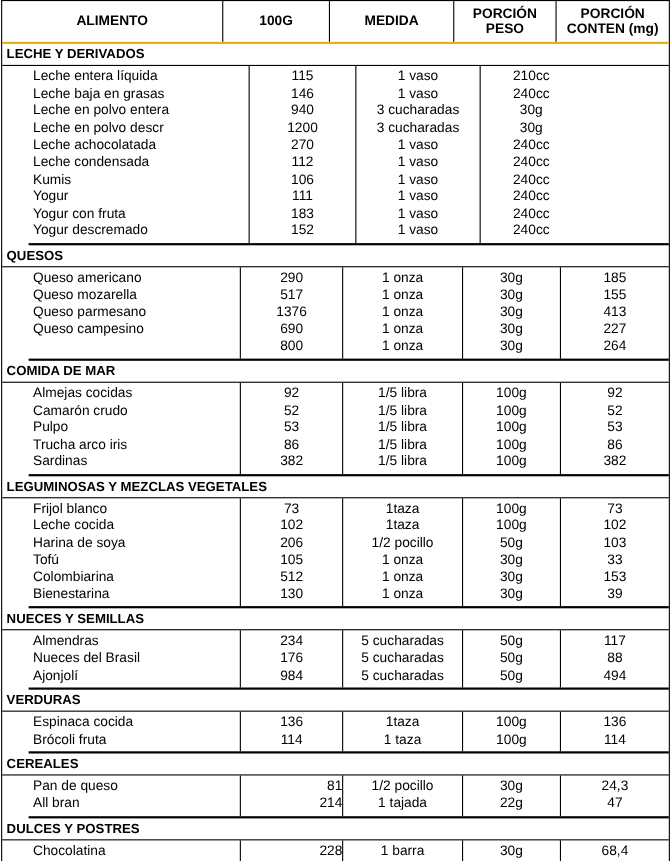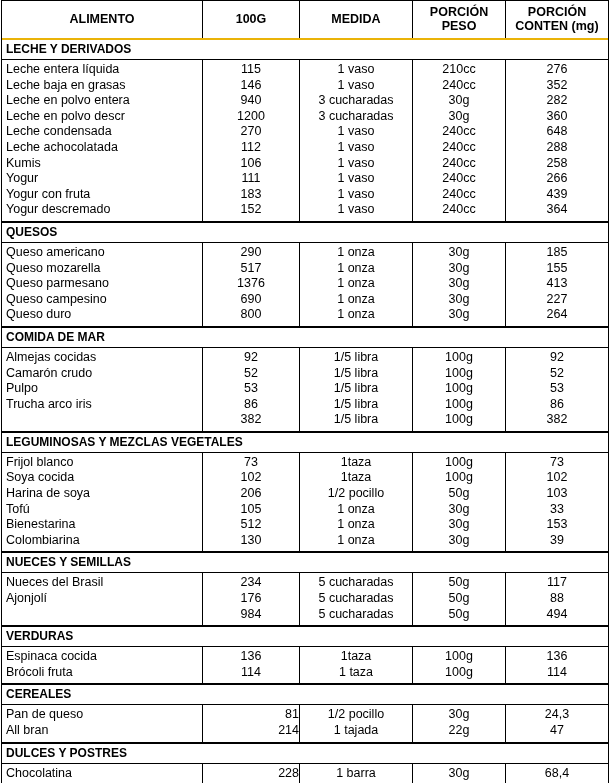--- a/index.html
+++ b/index.html
@@ -62,20 +62,21 @@
     line-height: 15px;
     padding: 2px 0 2px 4px;
     white-space: nowrap;
   }
 
   
   .data-block {
     display: flex;
     border-bottom: 2px solid #000;
     box-sizing: border-box;
+    margin-left: 24px;
   }
   .data-block:last-child { border-bottom: none; }
 
   .col {
     box-sizing: border-box;
     padding: 2px 0 3px 0;
   }
   .col + .col { border-left: 1px solid #000; }
 
   .cell {
@@ -117,22 +118,22 @@
   <div id="sections-container">
       <div class="section-row">
         <div class="section-title">LECHE Y DERIVADOS</div>
       </div>
       <div class="data-block">
         <div class="col c-food col-food">
           <div class="cell">Leche entera líquida</div>
           <div class="cell">Leche baja en grasas</div>
           <div class="cell">Leche en polvo entera</div>
           <div class="cell">Leche en polvo descr</div>
+          <div class="cell">Leche achocolatada</div>
           <div class="cell">Leche condensada</div>
-          <div class="cell">Leche achocolatada</div>
           <div class="cell">Kumis</div>
           <div class="cell">Yogur</div>
           <div class="cell">Yogur con fruta</div>
           <div class="cell">Yogur descremado</div>
         </div>
         <div class="col c-100g col-num">
           <div class="cell">115</div>
           <div class="cell">146</div>
           <div class="cell">940</div>
           <div class="cell">1200</div>
@@ -160,43 +161,30 @@
           <div class="cell">240cc</div>
           <div class="cell">30g</div>
           <div class="cell">30g</div>
           <div class="cell">240cc</div>
           <div class="cell">240cc</div>
           <div class="cell">240cc</div>
           <div class="cell">240cc</div>
           <div class="cell">240cc</div>
           <div class="cell">240cc</div>
         </div>
-        <div class="col c-cont col-num">
-          <div class="cell">276</div>
-          <div class="cell">352</div>
-          <div class="cell">282</div>
-          <div class="cell">360</div>
-          <div class="cell">648</div>
-          <div class="cell">288</div>
-          <div class="cell">258</div>
-          <div class="cell">266</div>
-          <div class="cell">439</div>
-          <div class="cell">364</div>
-        </div>
       </div>
       <div class="section-row">
         <div class="section-title">QUESOS</div>
       </div>
       <div class="data-block">
         <div class="col c-food col-food">
           <div class="cell">Queso americano</div>
           <div class="cell">Queso mozarella</div>
           <div class="cell">Queso parmesano</div>
           <div class="cell">Queso campesino</div>
-          <div class="cell">Queso duro</div>
         </div>
         <div class="col c-100g col-num">
           <div class="cell">290</div>
           <div class="cell">517</div>
           <div class="cell">1376</div>
           <div class="cell">690</div>
           <div class="cell">800</div>
         </div>
         <div class="col c-med col-num">
           <div class="cell">1 onza</div>
@@ -222,20 +210,21 @@
       </div>
       <div class="section-row">
         <div class="section-title">COMIDA DE MAR</div>
       </div>
       <div class="data-block">
         <div class="col c-food col-food">
           <div class="cell">Almejas cocidas</div>
           <div class="cell">Camarón crudo</div>
           <div class="cell">Pulpo</div>
           <div class="cell">Trucha arco iris</div>
+          <div class="cell">Sardinas</div>
         </div>
         <div class="col c-100g col-num">
           <div class="cell">92</div>
           <div class="cell">52</div>
           <div class="cell">53</div>
           <div class="cell">86</div>
           <div class="cell">382</div>
         </div>
         <div class="col c-med col-num">
           <div class="cell">1/5 libra</div>
@@ -258,25 +247,25 @@
           <div class="cell">86</div>
           <div class="cell">382</div>
         </div>
       </div>
       <div class="section-row">
         <div class="section-title">LEGUMINOSAS Y MEZCLAS VEGETALES</div>
       </div>
       <div class="data-block">
         <div class="col c-food col-food">
           <div class="cell">Frijol blanco</div>
-          <div class="cell">Soya cocida</div>
+          <div class="cell">Leche cocida</div>
           <div class="cell">Harina de soya</div>
           <div class="cell">Tofú</div>
+          <div class="cell">Colombiarina</div>
           <div class="cell">Bienestarina</div>
-          <div class="cell">Colombiarina</div>
         </div>
         <div class="col c-100g col-num">
           <div class="cell">73</div>
           <div class="cell">102</div>
           <div class="cell">206</div>
           <div class="cell">105</div>
           <div class="cell">512</div>
           <div class="cell">130</div>
         </div>
         <div class="col c-med col-num">
@@ -302,20 +291,21 @@
           <div class="cell">33</div>
           <div class="cell">153</div>
           <div class="cell">39</div>
         </div>
       </div>
       <div class="section-row">
         <div class="section-title">NUECES Y SEMILLAS</div>
       </div>
       <div class="data-block">
         <div class="col c-food col-food">
+          <div class="cell">Almendras</div>
           <div class="cell">Nueces del Brasil</div>
           <div class="cell">Ajonjolí</div>
         </div>
         <div class="col c-100g col-num">
           <div class="cell">234</div>
           <div class="cell">176</div>
           <div class="cell">984</div>
         </div>
         <div class="col c-med col-num">
           <div class="cell">5 cucharadas</div>

